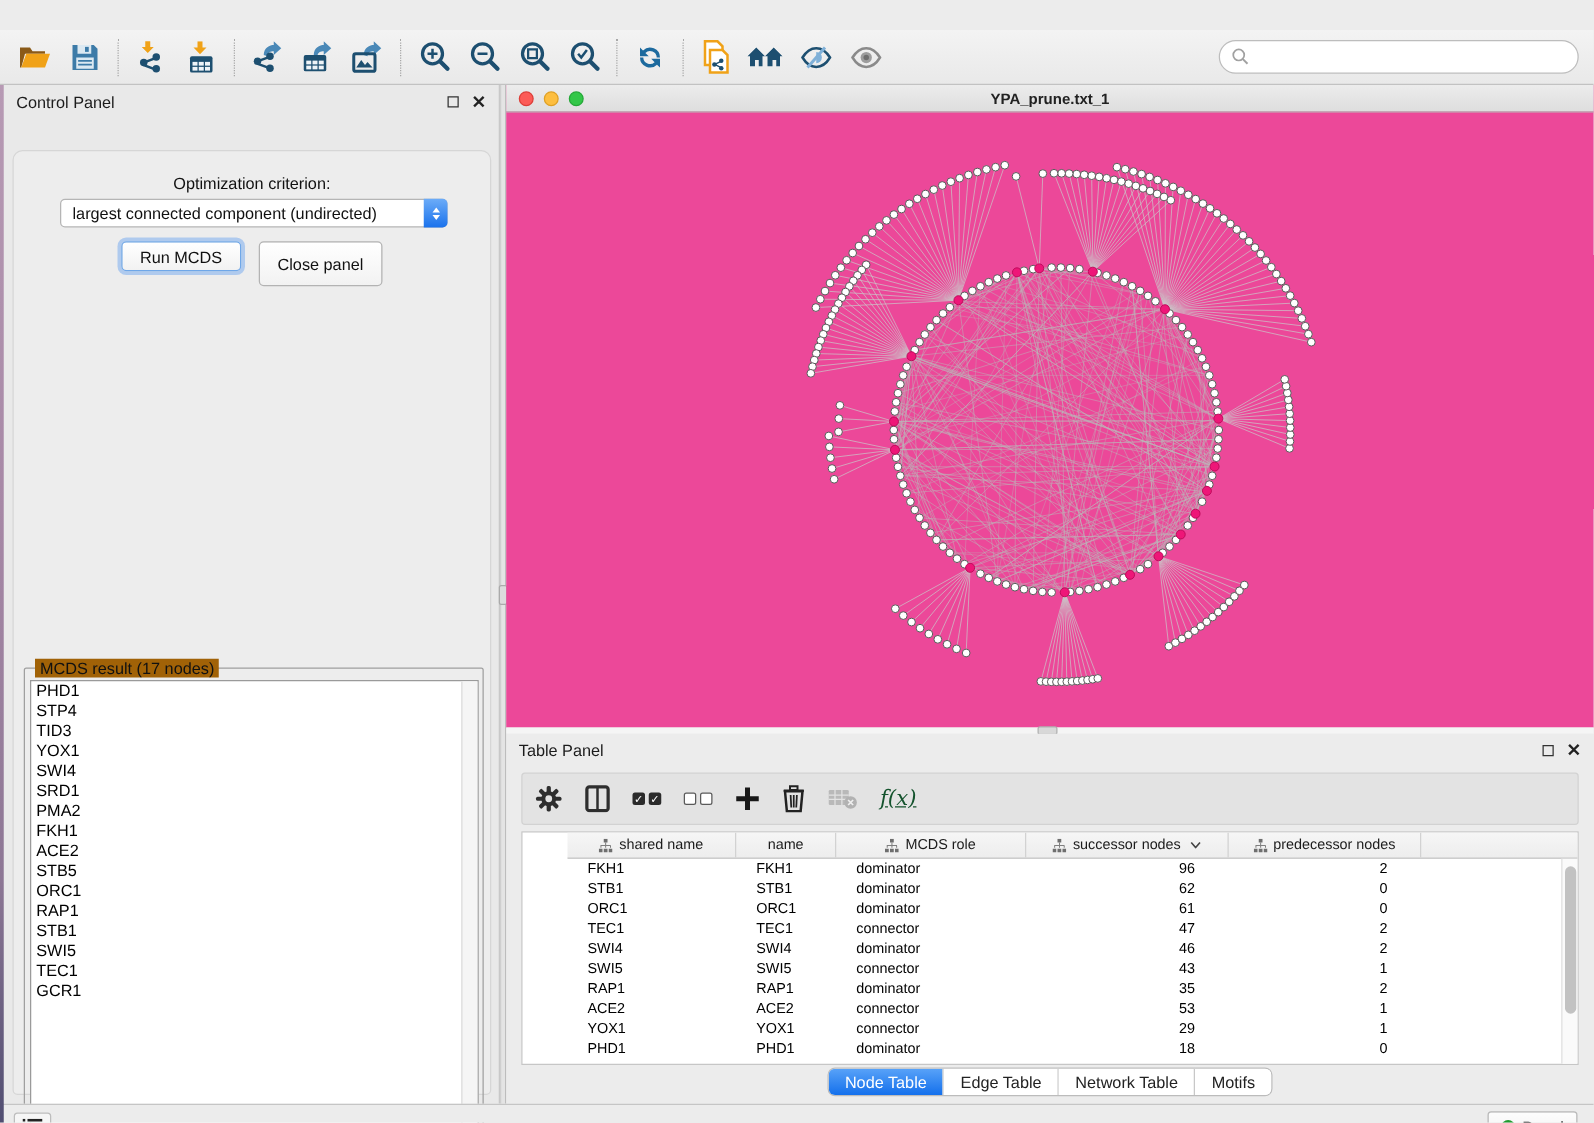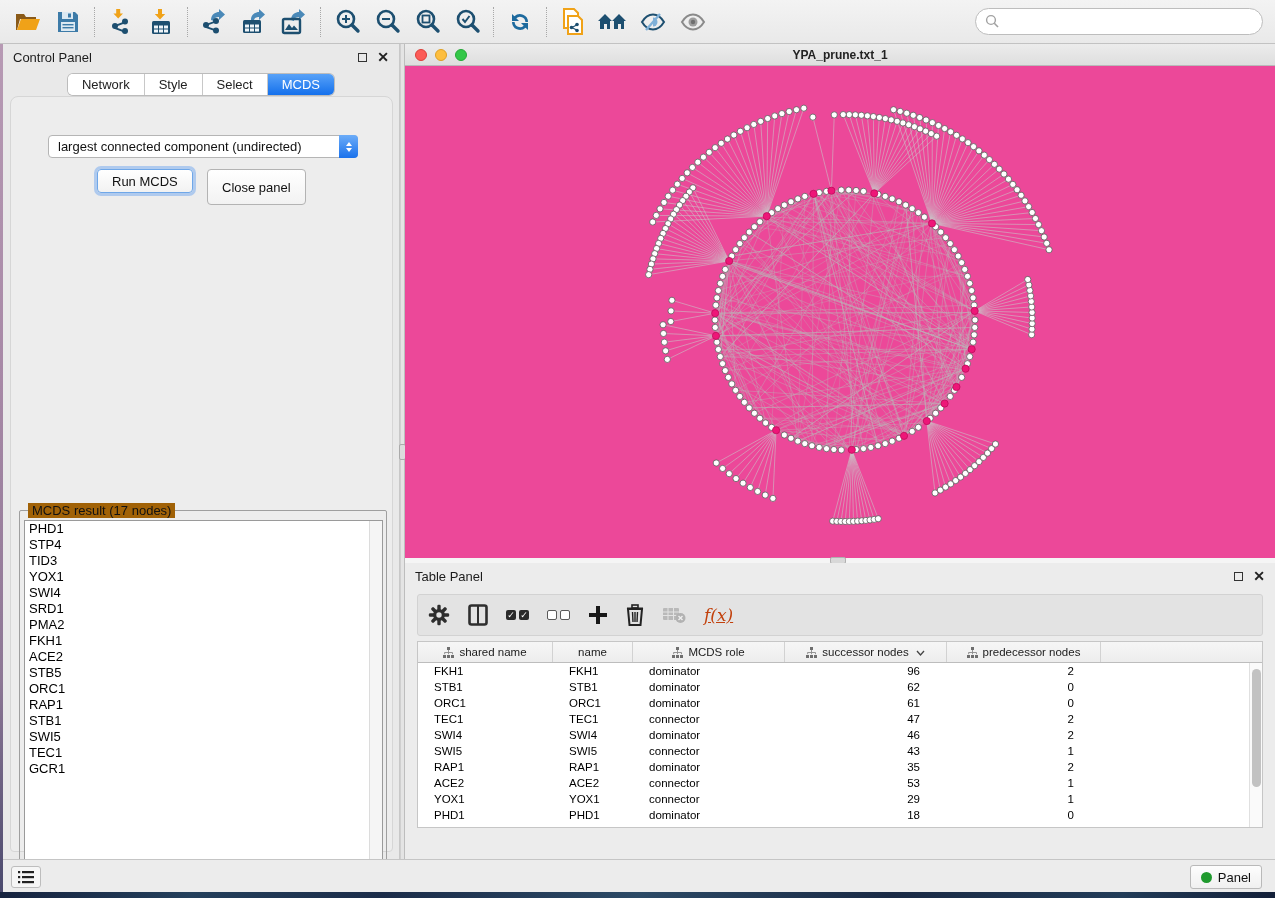--- a/index.html
+++ b/index.html
@@ -1,18 +1,18 @@
 <!DOCTYPE html>
 <html><head>
 <meta charset="utf-8">
 <style>
   * { margin:0; padding:0; box-sizing:border-box; }
   html,body { width:1275px; height:898px; overflow:hidden; }
   body { font-family:"Liberation Sans", sans-serif; color:#1a1a1a; background:#ececec; position:relative; }
-  .abs { position:absolute; }
+  .abs { position:absolute;margin-top:24px; }
 
   
   #desktop-left { left:0; top:44px; width:3px; height:848px; background:linear-gradient(#b79ab4,#a788a6 40%,#8d7795 75%,#4b4a6e); }
   #desktop-bottom { left:0; top:892px; width:1275px; height:6px;
     background:linear-gradient(90deg,#16233f,#24405c 15%,#1b2c49 30%,#2c4a66 50%,#1a2a45 70%,#223c58 88%,#131f38); }
 
   
   #toolbar { left:0; top:0; width:1275px; height:44px; background:linear-gradient(#f3f3f3,#e9e9e9); border-bottom:1px solid #c2c2c2; display:flex; align-items:center; padding-left:8px; }
   .tb-btn { width:40px; height:36px; display:flex; align-items:center; justify-content:center; border-radius:4px; }
   .tb-sep { width:1px; height:30px; border-left:1px dotted #a8a8a8; margin:0 6px; }
@@ -63,22 +63,22 @@
   #net-title { position:absolute; left:0; width:100%; text-align:center; font-size:12px; font-weight:bold; color:#222; }
   #net-canvas { width:870px; height:492px; }
 
   
   #table-panel { left:405px; top:563px; width:870px; height:296px; background:#ececec; }
   #tp-toolbar { position:absolute; left:12px; top:31px; width:846px; height:42px; background:#e3e3e3; border:1px solid #d2d2d2; border-radius:3px; display:flex; align-items:center; padding-left:10px; gap:18px; }
   .tp-ic { display:flex; align-items:center; justify-content:center; }
   .cb { width:10px; height:10px; display:inline-block; }
   .cb.checked { background:#2b2b2b; color:#fff; font-size:9px; line-height:10px; text-align:center; border-radius:2px; }
   .cb.empty { border:1.5px solid #5a5a5a; border-radius:2px; background:#fff; }
-  .fx { font-family:"DejaVu Serif", serif; font-style:italic; font-size:17px; color:#c2410c;text-decoration:underline; }
-  #tbl { position:absolute; left:12px; top:78px; width:846px; height:187px; background:#fff; border:1px solid #c6c6c6; overflow:hidden; }
+  .fx { font-family:"DejaVu Serif", serif; font-style:italic; font-size:17px; color:#14532d;text-decoration:underline; }
+  #tbl { position:absolute; left:12px; top:78px; width:846px; height:187px; background:#fff; border:1px solid #c6c6c6; overflow:hidden;padding-left:36px; }
   #tbl-head { display:flex; height:21px; background:linear-gradient(#f6f6f6,#ededed); border-bottom:1px solid #bdbdbd; }
   .th { display:flex; align-items:center; justify-content:center; gap:5px; font-size:11.5px; color:#1b1b1b; border-right:1px solid #d2d2d2; position:relative; }
   .th .sort { margin-left:2px; }
   #tbl-body { position:relative; }
   .tr { display:flex; height:16px; }
   .td { font-size:11.5px; line-height:16px; color:#000; white-space:nowrap; overflow:hidden; }
   .td.l { padding-left:16px; text-align:left; }
   .td.r { padding-right:27px; text-align:right; }
   #tbl-scroll { position:absolute; right:0; top:21px; width:13px; height:166px; background:#fafafa; border-left:1px solid #e0e0e0; }
   #tbl-thumb { position:absolute; right:1.5px; top:6px; width:9px; height:118px; background:#c2c2c2; border-radius:5px; }
@@ -252,29 +252,22 @@
   </div>
 </div>
 
 <div id="control-panel" class="abs">
   <div class="panel-head">
     <span>Control Panel</span>
     <span class="spacer"></span>
     <span class="win-float"></span>
     <span class="win-close">✕</span>
   </div>
-  <div id="cp-tabs">
-      <div class="seg" id="cp-seg">
-        <div class="tab">Network</div>
-        <div class="tab">Style</div>
-        <div class="tab">Select</div>
-        <div class="tab active">MCDS</div>
-      </div>
-    </div>
   <div id="cp-body">
+    <div id="opt-label">Optimization criterion:</div>
     <div id="opt-select">
       <span class="val">largest connected component (undirected)</span>
       <span class="stepper">
           <span class="arr-up"></span>
           <span class="arr-dn"></span>
         </span>
     </div>
     <button class="btn" id="run-btn">Run MCDS</button>
     <button class="btn" id="closepanel-btn">Close panel</button>
     <div id="mcds-group">
@@ -1228,20 +1221,28 @@
           <div class="td l" style="width: 152px;">dominator</div>
           <div class="td r" style="width: 162px;">18</div>
           <div class="td r" style="width: 154px;">0</div>
         </div>
       </div>
     <div id="tbl-scroll">
         <div id="tbl-thumb"></div>
       </div>
   </div>
 
+  <div id="bottom-tabs">
+      <div class="seg" id="bt-seg">
+        <div class="tab active">Node Table</div>
+        <div class="tab">Edge Table</div>
+        <div class="tab">Network Table</div>
+        <div class="tab">Motifs</div>
+      </div>
+    </div>
 </div>
 
 <div id="status-bar" class="abs">
   <div id="list-btn">
     <svg width="16" height="13" viewBox="0 0 16 13">
         <g fill="#222">
           <rect x="0" y="0" width="2.2" height="2.2"></rect>
           <rect x="4" y="0" width="12" height="2.2"></rect>
           <rect x="0" y="5" width="2.2" height="2.2"></rect>
           <rect x="4" y="5" width="12" height="2.2"></rect>

